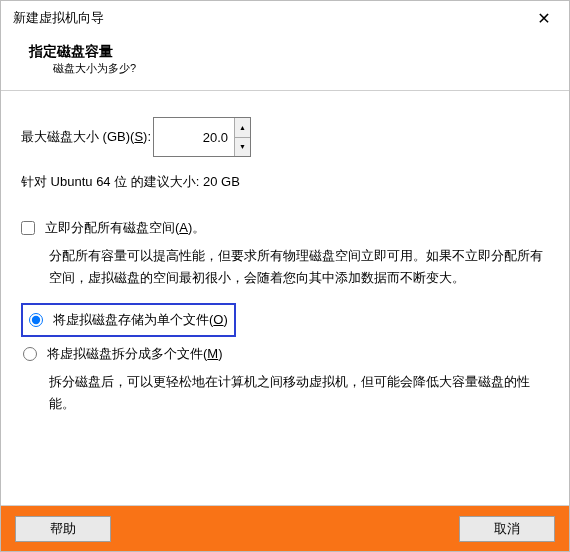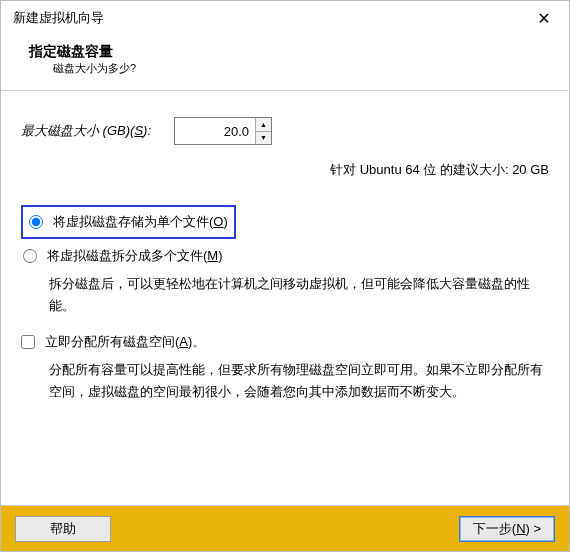--- a/index.html
+++ b/index.html
@@ -45,26 +45,26 @@
     margin: 0;
   }
   .content {
     padding: 26px 20px 10px 20px;
   }
   .row-size {
     display: flex;
     align-items: center;
     margin-bottom: 16px;
   }
-  .row-size label { margin-right: 23px; font-style: italic; }
+  .row-size label { margin-right: 2px; }
   .u { text-decoration: underline; }
   .spinner-wrap {
     display: flex;
     border: 1px solid #7a7a7a;
-    height: 28px;
+    height: 40px;
     background: #fff;
   }
   .spinner-input {
     border: none;
     width: 80px;
     text-align: right;
     padding: 0 6px;
     font-family: inherit;
     font-size: 13px;
     outline: none;
@@ -75,21 +75,21 @@
     width: 16px;
   }
   .spin {
     flex: 1;
     display: flex; align-items: center; justify-content: center;
     font-size: 7px; line-height: 1;
     background: #f0f0f0;
     cursor: pointer;
   }
   .spin + .spin { border-top: 1px solid #aaa; }
-  .recommend { margin-bottom: 26px; text-align: right; }
+  .recommend { margin-bottom: 26px; }
   .opt-block { margin-bottom: 14px; }
   .chk-row, .rad-row {
     display: flex;
     align-items: center;
     gap: 6px;
     height: 22px;
   }
   .chk-row input, .rad-row input { margin: 0 4px 0 0; }
   .desc {
     padding: 6px 0 0 28px;
@@ -102,21 +102,21 @@
     display: inline-flex;
     align-items: center;
     gap: 6px;
     margin-bottom: 6px;
   }
   .footer {
     position: absolute;
     left: 0; right: 0; bottom: 0;
     height: 46px;
     border-top: 1px solid #cfcfcf;
-    background: #eab308;
+    background: #f97316;
     display: flex;
     align-items: center;
     padding: 0 14px;
     gap: 10px;
   }
   .footer .spacer { flex: 1; }
   .btn {
     height: 26px;
     min-width: 96px;
     padding: 0 10px;
@@ -164,54 +164,52 @@
           <span>▲</span>
         </div>
         <div class="spin">
           <span>▼</span>
         </div>
       </div>
     </div>
   </div>
 
   <div class="recommend">针对 Ubuntu 64 位 的建议大小: 20 GB</div>
+
+  <div class="opt-block">
+    <label class="chk-row">
+      <input type="checkbox" style="">
+      <span>
+        <span>立即分配所有磁盘空间(</span><span class="u">A</span><span>)。</span>
+      </span>
+    </label>
+    <div class="desc">分配所有容量可以提高性能，但要求所有物理磁盘空间立即可用。如果不立即分配所有空间，虚拟磁盘的空间最初很小，会随着您向其中添加数据而不断变大。</div>
+  </div>
 
   <div class="opt-block">
     <div class="highlight-box">
       <label class="rad-row">
         <input type="radio" name="store" checked="" style="">
         <span>
           <span>将虚拟磁盘存储为单个文件(</span><span class="u">O</span><span>)</span>
         </span>
       </label>
     </div>
     <label class="rad-row" style="margin-left:2px;">
       <input type="radio" name="store" style="">
       <span>
         <span>将虚拟磁盘拆分成多个文件(</span><span class="u">M</span><span>)</span>
       </span>
     </label>
     <div class="desc">拆分磁盘后，可以更轻松地在计算机之间移动虚拟机，但可能会降低大容量磁盘的性能。</div>
   </div>
 
-  <div class="opt-block">
-    <label class="chk-row">
-      <input type="checkbox" style="">
-      <span>
-        <span>立即分配所有磁盘空间(</span><span class="u">A</span><span>)。</span>
-      </span>
-    </label>
-    <div class="desc">分配所有容量可以提高性能，但要求所有物理磁盘空间立即可用。如果不立即分配所有空间，虚拟磁盘的空间最初很小，会随着您向其中添加数据而不断变大。</div>
-  </div>
-
 </div>
 
 <div class="footer">
   <button class="btn">
     <span>帮助</span>
   </button>
   <div class="spacer"></div>
-  <button class="btn default">
-    <span>
-      <span>下一步(</span><span class="u">N</span><span>) &gt;</span>
-    </span>
+  <button class="btn">
+    <span>取消</span>
   </button>
 </div>
 
 </body></html>

